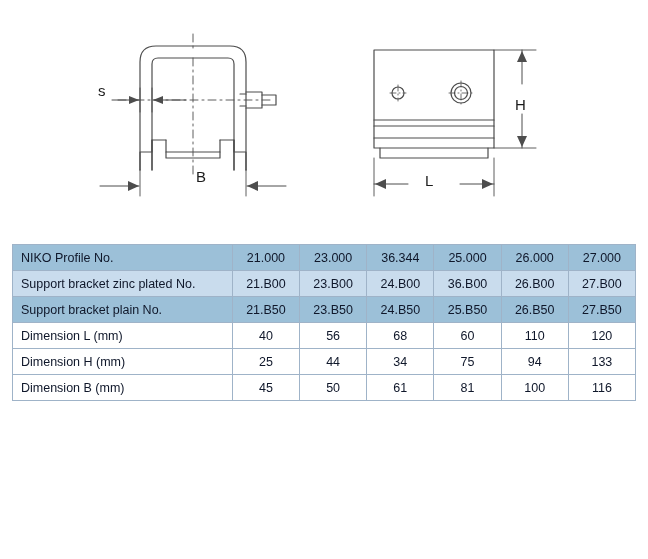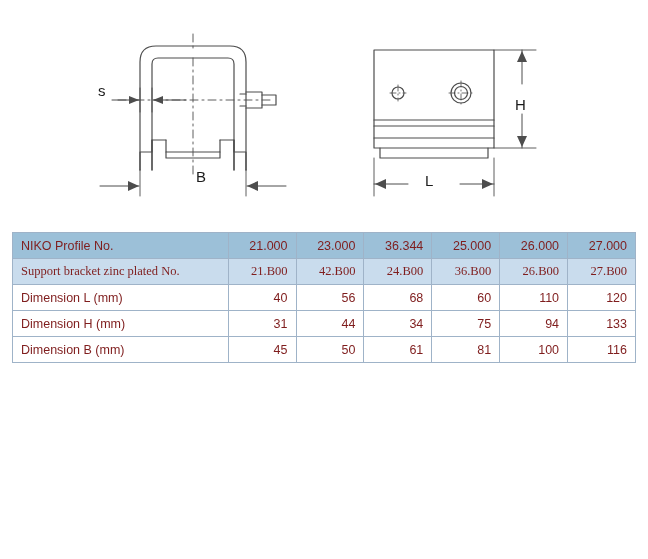--- a/index.html
+++ b/index.html
@@ -30,46 +30,45 @@
     height: 215px;
   }
   .drawings svg {
     display: block;
   }
 
   
   .spec-table {
     position: absolute;
     left: 12px;
-    top: 232px;
+    top: 244px;
     width: 624px;
     border-collapse: collapse;
     font-size: 12.5px;
-    color: #7f1d1d;
+    color: #0f172a;
   }
   .spec-table td {
     border: 1px solid #9fb3c8;
     height: 25px;
     padding: 0 8px;
     white-space: nowrap;
   }
   .spec-table td.label {
     text-align: left;
     width: 240px;
   }
   .spec-table td.val {
-    text-align: right;
+    text-align: center;
     width: 64px;
   }
   .row-head td {
     background: #9cc0d8;
   }
   .row-alt td {
     background: #c9dced;
-    font-family: Liberation Serif, serif;
   }
   .row-plain td {
     background: #ffffff;
   }
 </style>
 </head>
 <body>
 
 <div class="page">
 
@@ -159,38 +158,47 @@
         <td class="val">21.000</td>
         <td class="val">23.000</td>
         <td class="val">36.344</td>
         <td class="val">25.000</td>
         <td class="val">26.000</td>
         <td class="val">27.000</td>
       </tr>
       <tr class="row-alt">
         <td class="label">Support bracket zinc plated No.</td>
         <td class="val">21.B00</td>
-        <td class="val">42.B00</td>
+        <td class="val">23.B00</td>
         <td class="val">24.B00</td>
         <td class="val">36.B00</td>
         <td class="val">26.B00</td>
         <td class="val">27.B00</td>
+      </tr>
+      <tr class="row-head">
+        <td class="label">Support bracket plain No.</td>
+        <td class="val">21.B50</td>
+        <td class="val">23.B50</td>
+        <td class="val">24.B50</td>
+        <td class="val">25.B50</td>
+        <td class="val">26.B50</td>
+        <td class="val">27.B50</td>
       </tr>
       <tr class="row-plain">
         <td class="label">Dimension L (mm)</td>
         <td class="val">40</td>
         <td class="val">56</td>
         <td class="val">68</td>
         <td class="val">60</td>
         <td class="val">110</td>
         <td class="val">120</td>
       </tr>
       <tr class="row-plain">
         <td class="label">Dimension H (mm)</td>
-        <td class="val">31</td>
+        <td class="val">25</td>
         <td class="val">44</td>
         <td class="val">34</td>
         <td class="val">75</td>
         <td class="val">94</td>
         <td class="val">133</td>
       </tr>
       <tr class="row-plain">
         <td class="label">Dimension B (mm)</td>
         <td class="val">45</td>
         <td class="val">50</td>

